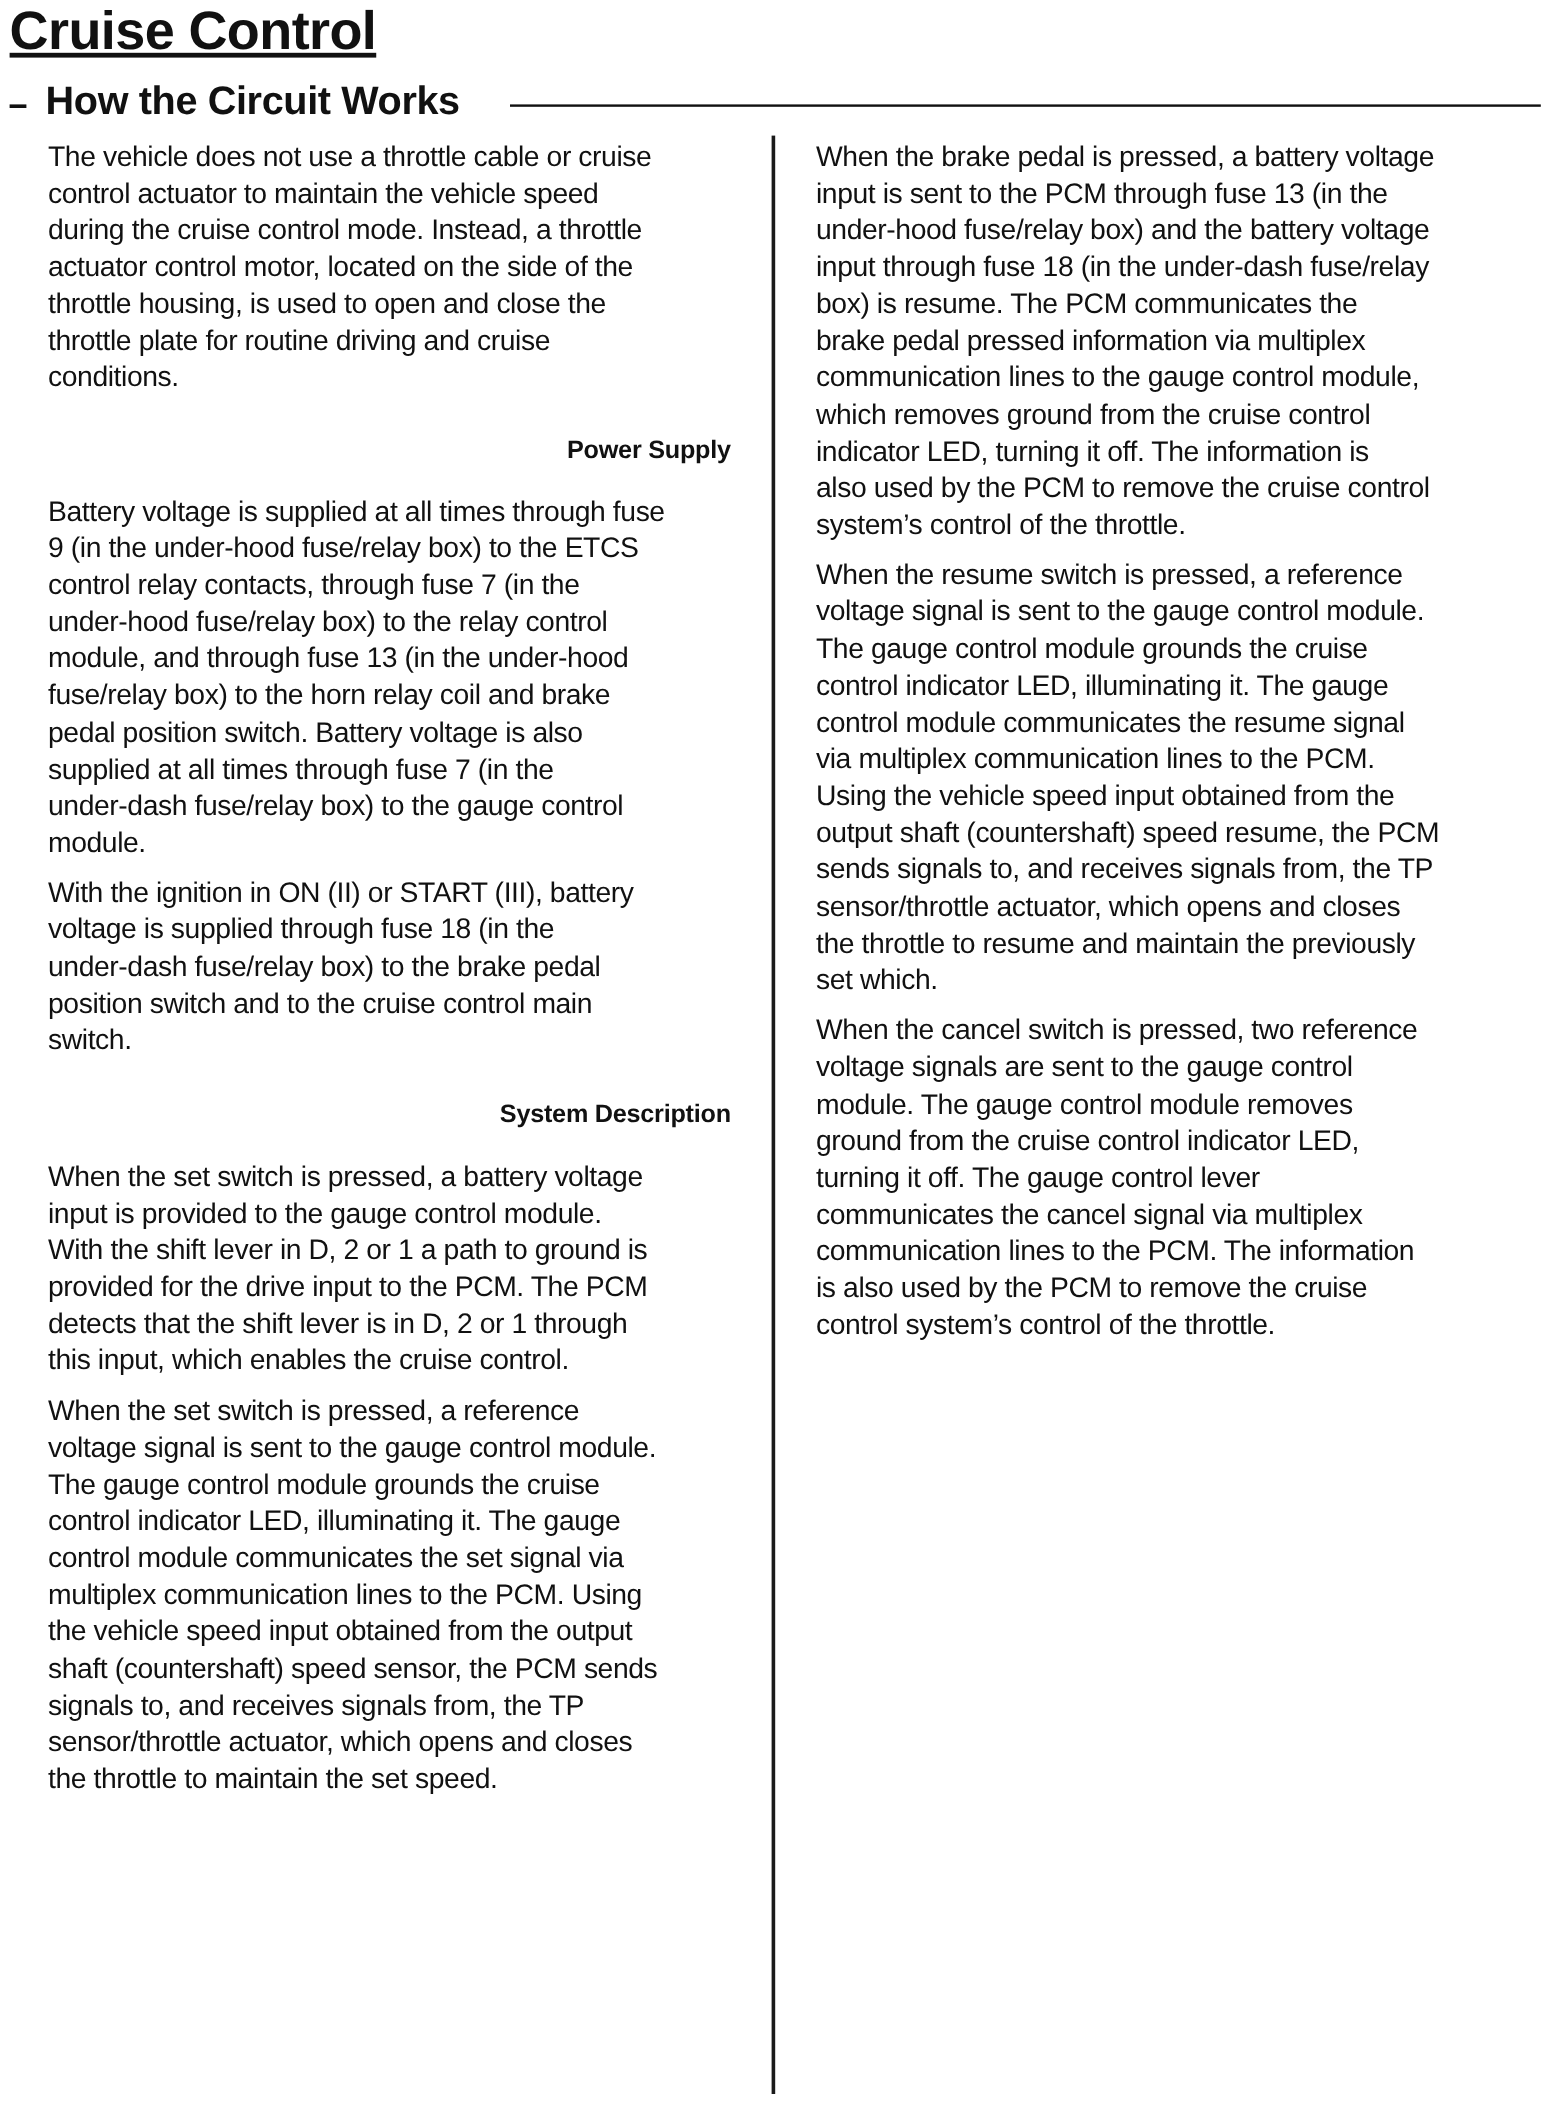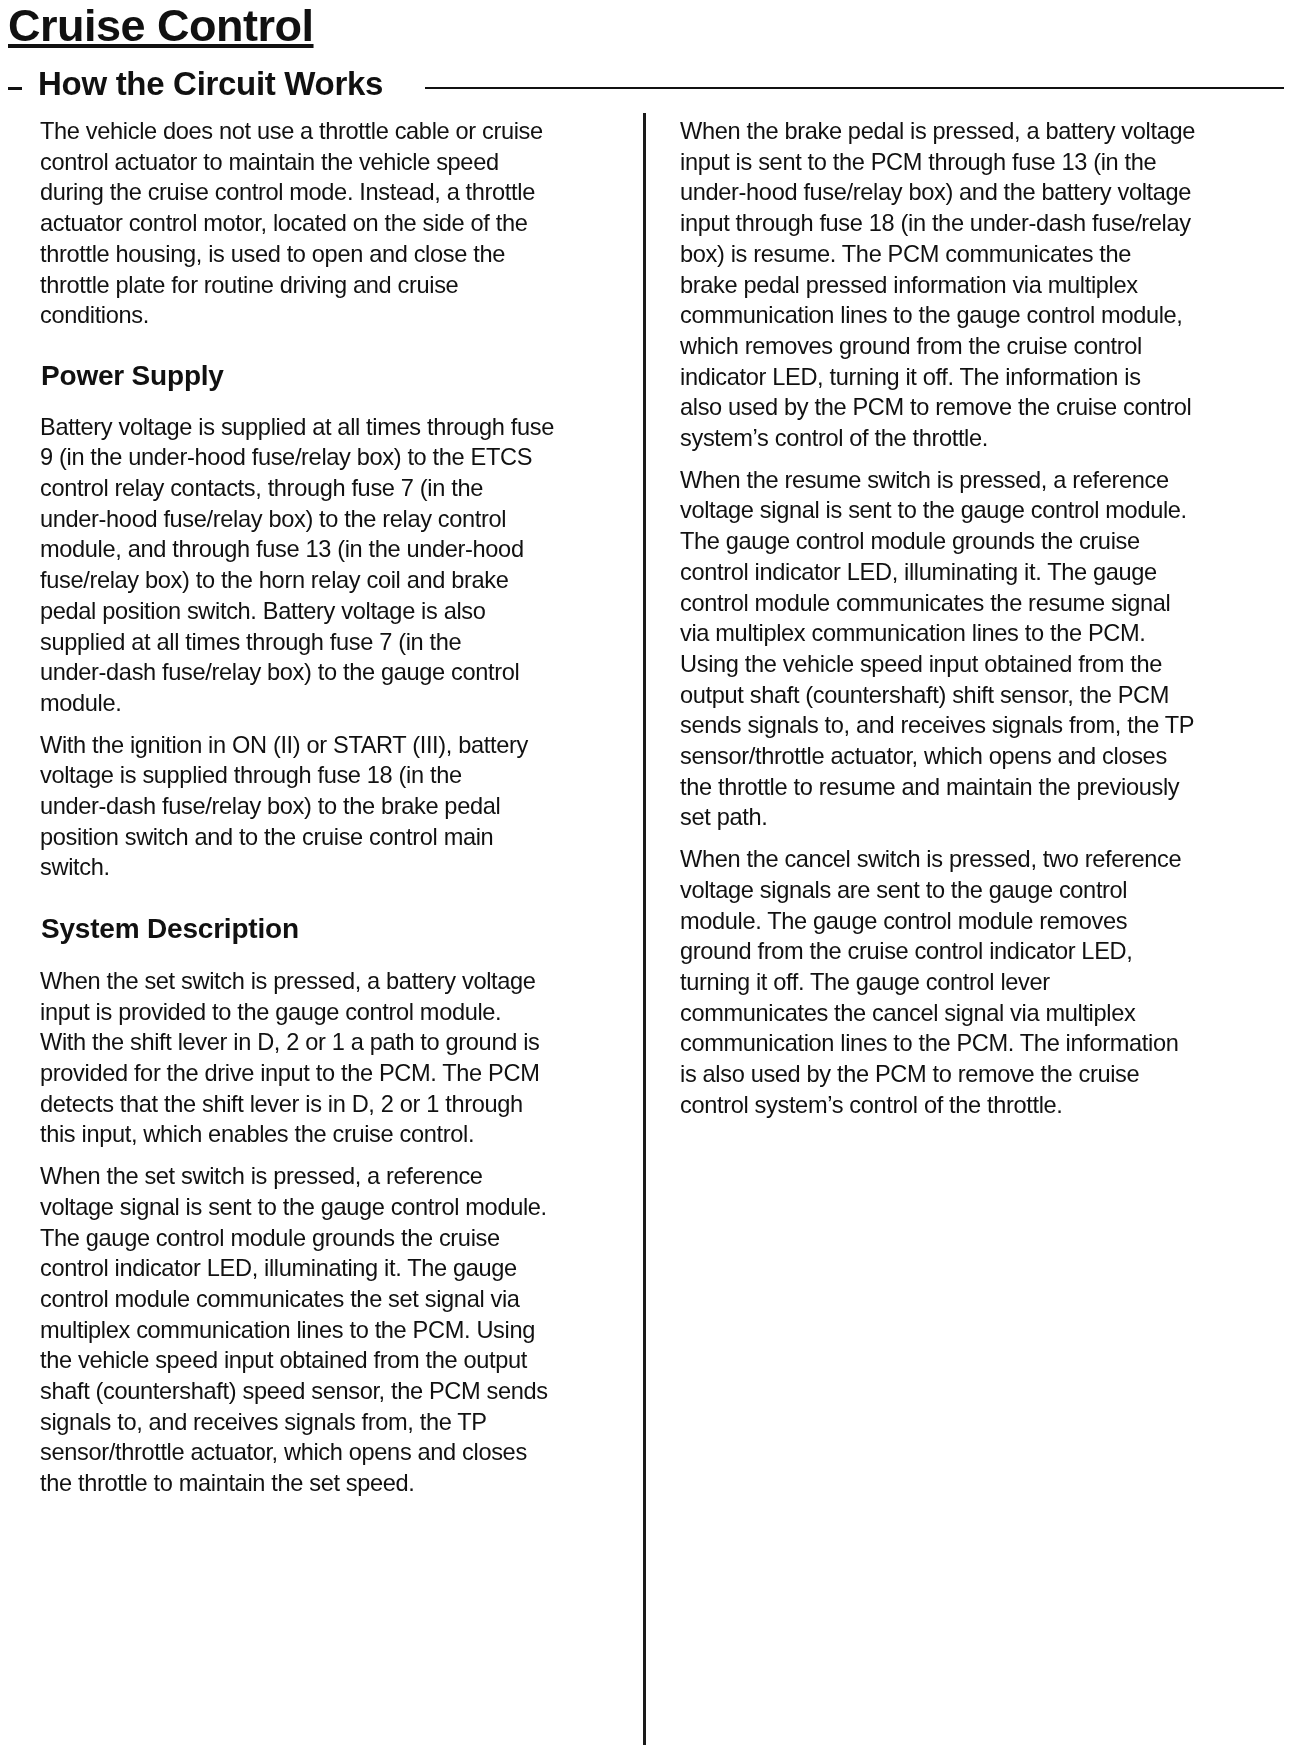--- a/index.html
+++ b/index.html
@@ -11,21 +11,21 @@
   .sub-dash { position:absolute; left:0; top:25px; width:14px; height:3px; background:#111; }
   .subtitle { position:absolute; left:30px; top:0; font-size:33px; font-weight:bold;
               line-height:44px; letter-spacing:-0.3px; margin:0; white-space:nowrap; }
   .sub-rule { position:absolute; left:417px; top:25px; right:0; height:2px; background:#111; }
   .col-divider { position:absolute; left:643px; top:113px; width:3px; height:1632px; background:#1a1a1a; }
   .col { position:absolute; top:116px; width:585px; }
   .col.left { left:40px; }
   .col.right { left:680px; width:600px; }
   .para { margin:0 0 11px 0; font-size:23.6px; line-height:30.7px; letter-spacing:-0.35px; }
   .para .ln { display:block; white-space:nowrap; }
-  .heading { margin:1px; font-size:28px; font-weight:bold; line-height:30.7px; letter-spacing:-0.2px; }
+  .heading { margin:16px; font-size:21px; font-weight:bold; line-height:30.7px; letter-spacing:-0.2px;text-align:right; }
   .h-power { margin-top:30px; margin-bottom:20px; }
   .h-system { margin-top:31px; margin-bottom:21px; }
 </style>
 </head>
 <body>
 
 <h1 class="title">Cruise Control</h1>
 
 <div class="subtitle-row">
   <div class="sub-dash"></div>
@@ -106,25 +106,25 @@
       <span class="ln">system’s control of the throttle.</span>
     </p>
   <p class="para">
       <span class="ln">When the resume switch is pressed, a reference</span>
       <span class="ln">voltage signal is sent to the gauge control module.</span>
       <span class="ln">The gauge control module grounds the cruise</span>
       <span class="ln">control indicator LED, illuminating it.  The gauge</span>
       <span class="ln">control module communicates the resume signal</span>
       <span class="ln">via multiplex communication lines to the PCM.</span>
       <span class="ln">Using the vehicle speed input obtained from the</span>
-      <span class="ln">output shaft (countershaft) shift sensor, the PCM</span>
+      <span class="ln">output shaft (countershaft) speed resume, the PCM</span>
       <span class="ln">sends signals to, and receives signals from, the TP</span>
       <span class="ln">sensor/throttle actuator, which opens and closes</span>
       <span class="ln">the throttle to resume and maintain the previously</span>
-      <span class="ln">set path.</span>
+      <span class="ln">set which.</span>
     </p>
   <p class="para">
       <span class="ln">When the cancel switch is pressed, two reference</span>
       <span class="ln">voltage signals are sent to the gauge control</span>
       <span class="ln">module.  The gauge control module removes</span>
       <span class="ln">ground from the cruise control indicator LED,</span>
       <span class="ln">turning it off.  The gauge control lever</span>
       <span class="ln">communicates the cancel signal via multiplex</span>
       <span class="ln">communication lines to the PCM.  The information</span>
       <span class="ln">is also used by the PCM to remove the cruise</span>

